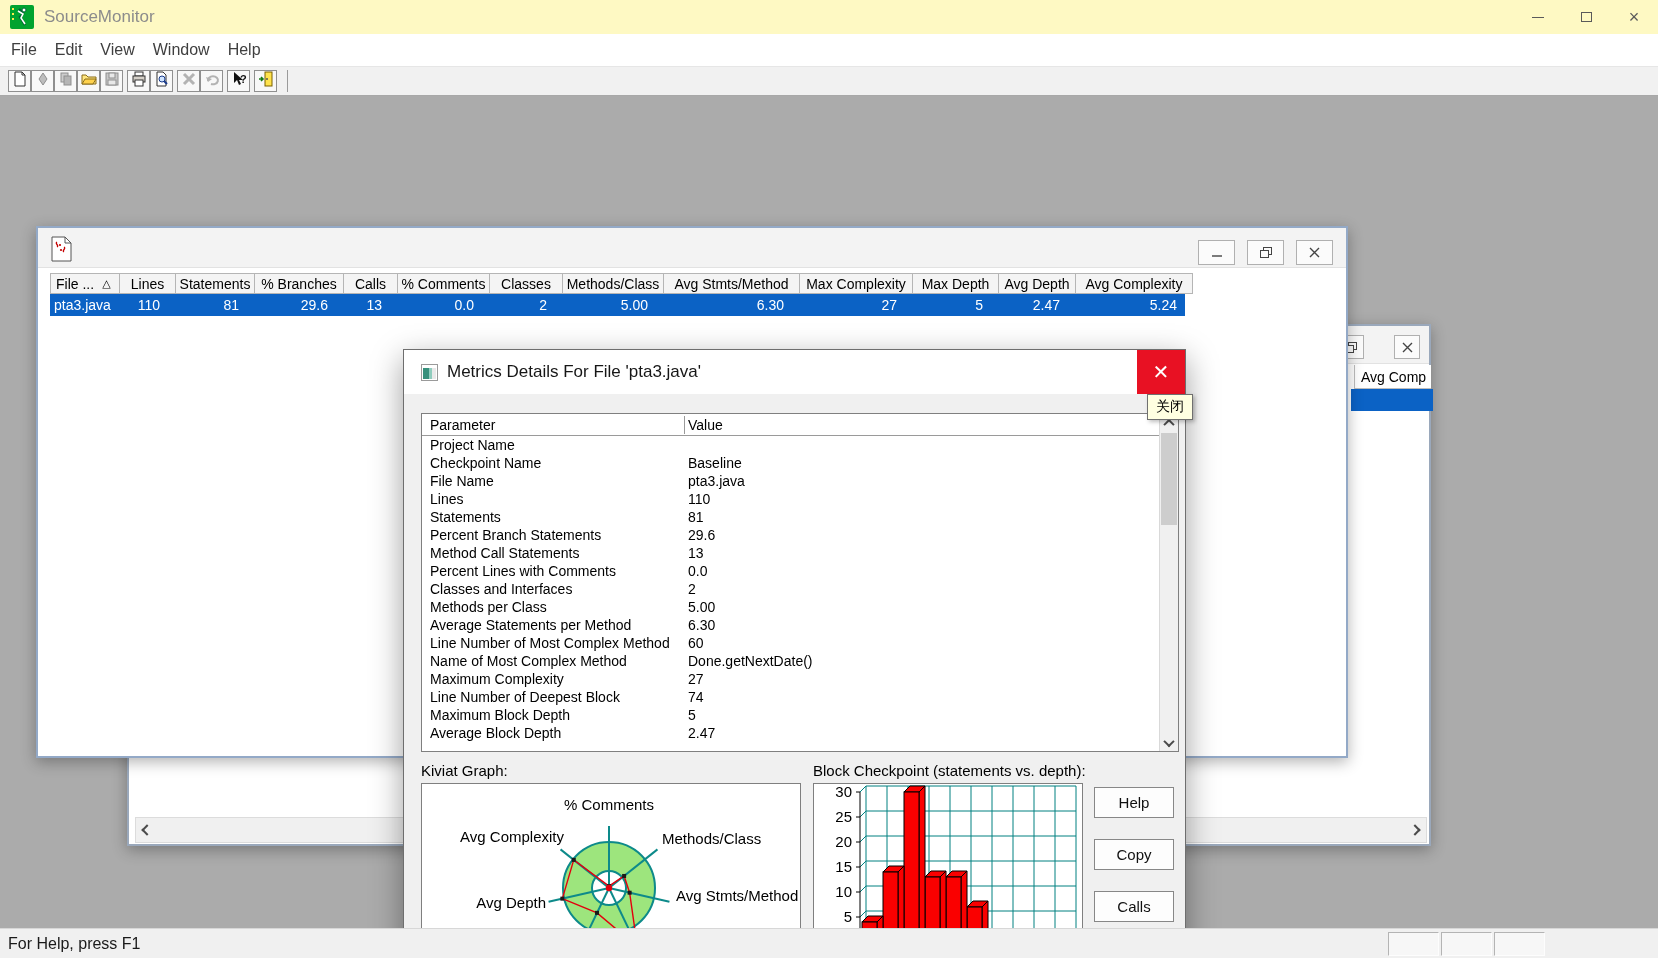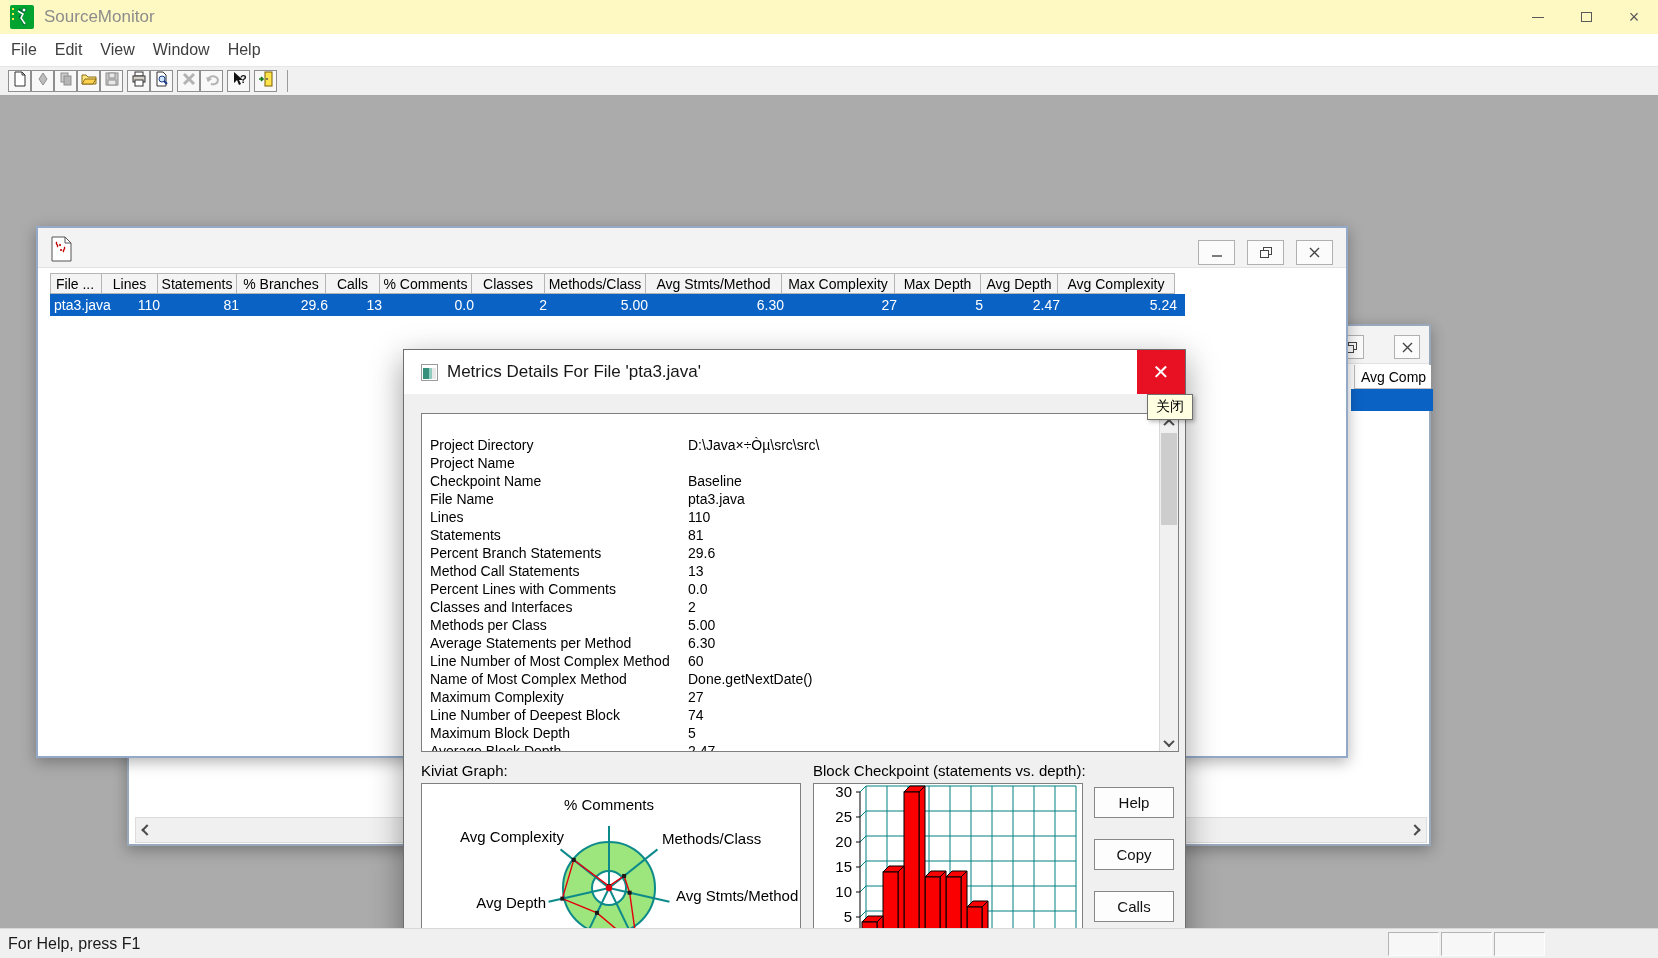--- a/index.html
+++ b/index.html
@@ -251,21 +251,21 @@
             <rect x="3.5" y="0.5" width="8" height="7" fill="none" stroke="#444"></rect>
             <rect x="0.5" y="3.5" width="8" height="7" fill="#fbfbfb" stroke="#444"></rect>
           </svg>
       </div>
       <div class="cw-btn" style="left:1258px">
         <svg width="11" height="11">
             <path d="M1 1l9 9M10 1L1 10" stroke="#444" stroke-width="1.4"></path>
           </svg>
       </div>
       <div class="ftable-header" id="files-header" style="left:12px;top:45px">
-          <div class="fh-cell" style="width: 52px;">
+          <div class="fh-cell" style="width: 70px;">
             <span>File ...</span>
             <span class="sort-glyph">△</span>
           </div>
           <div class="fh-cell" style="width: 56px;">
             <span>Lines</span>
           </div>
           <div class="fh-cell" style="width: 79px;">
             <span>Statements</span>
           </div>
           <div class="fh-cell" style="width: 89px;">
@@ -326,25 +326,26 @@
             <rect x="11" y="4" width="4" height="11" fill="#e9e9e9"></rect>
           </svg>
         </div>
         <div class="dlg-title">Metrics Details For File 'pta3.java'</div>
         <div class="dlg-close">
             <span>✕</span>
           </div>
       </div>
 
       <div class="plist">
+        <div class="plist-header">
+          <span class="h1">Parameter</span>
+          <span class="h2">Value</span>
+          <span class="plist-hdiv"></span>
+        </div>
         <div class="plist-body" id="params-body">
-            <div class="prow">
-              <span class="pname">Project Directory</span>
-              <span class="pval">D:\Java×÷Òµ\src\src\</span>
-            </div>
             <div class="prow">
               <span class="pname">Project Name</span>
               <span class="pval"></span>
             </div>
             <div class="prow">
               <span class="pname">Checkpoint Name</span>
               <span class="pval">Baseline</span>
             </div>
             <div class="prow">
               <span class="pname">File Name</span>

